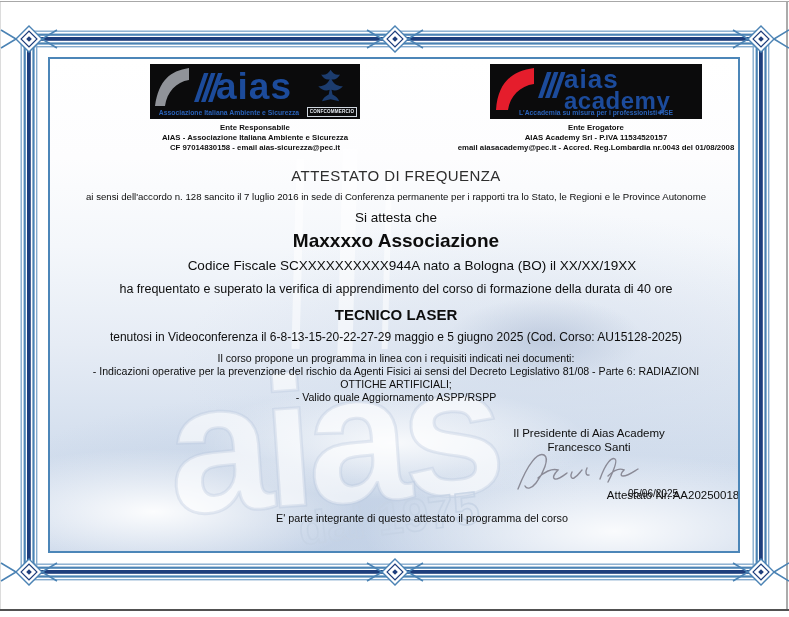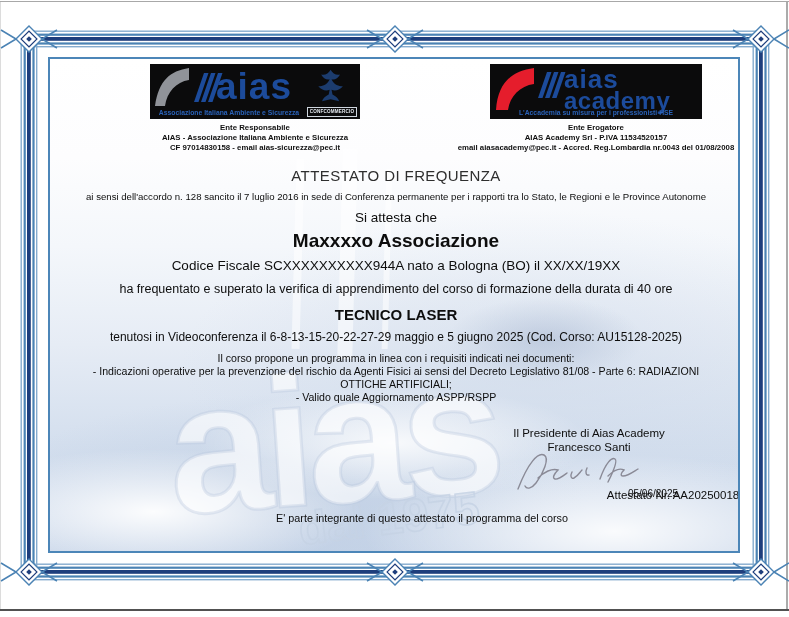--- a/index.html
+++ b/index.html
@@ -64,21 +64,21 @@
   .caption{position:absolute;top:64px;width:300px;text-align:center;font-size:7.8px;font-weight:bold;line-height:9.8px;color:#101010;}
   .cap-left{left:55px;}
   .cap-right{left:396px;}
 
   
   .line{position:absolute;left:0;width:692px;text-align:center;white-space:nowrap;color:#0d0d0d;}
   .t-title{top:108px;font-size:15px;letter-spacing:.4px;color:#2e2e2e;}
   .t-sub{top:132px;font-size:9.6px;}
   .t-attest{top:151px;font-size:13.5px;}
   .t-name{top:171px;font-size:19px;font-weight:bold;}
-  .t-cf{top:199px;font-size:13.5px;}
+  .t-cf{top:199px;font-size:13.5px;padding-left:16px;}
   .t-att{top:223px;font-size:12.5px;}
   .t-course{top:247px;font-size:15px;font-weight:bold;}
   .t-dates{top:271px;font-size:12px;}
   .t-prog{top:293px;left:26px;width:640px;font-size:10.6px;line-height:13px;white-space:normal;}
 
   .sig-block{position:absolute;left:404px;top:367px;width:270px;text-align:center;font-size:11.5px;line-height:14px;color:#0d0d0d;}
   .sig-svg{position:absolute;left:462px;top:388px;}
   .t-date{position:absolute;left:543px;top:429px;width:120px;text-align:center;font-size:10px;color:#0d0d0d;}
   .t-attnr{position:absolute;left:10px;top:430px;width:692px;text-align:right;font-size:11.5px;color:#0d0d0d;}
   .t-note{position:absolute;left:26px;top:453px;width:692px;text-align:center;font-size:10.8px;color:#0d0d0d;}

